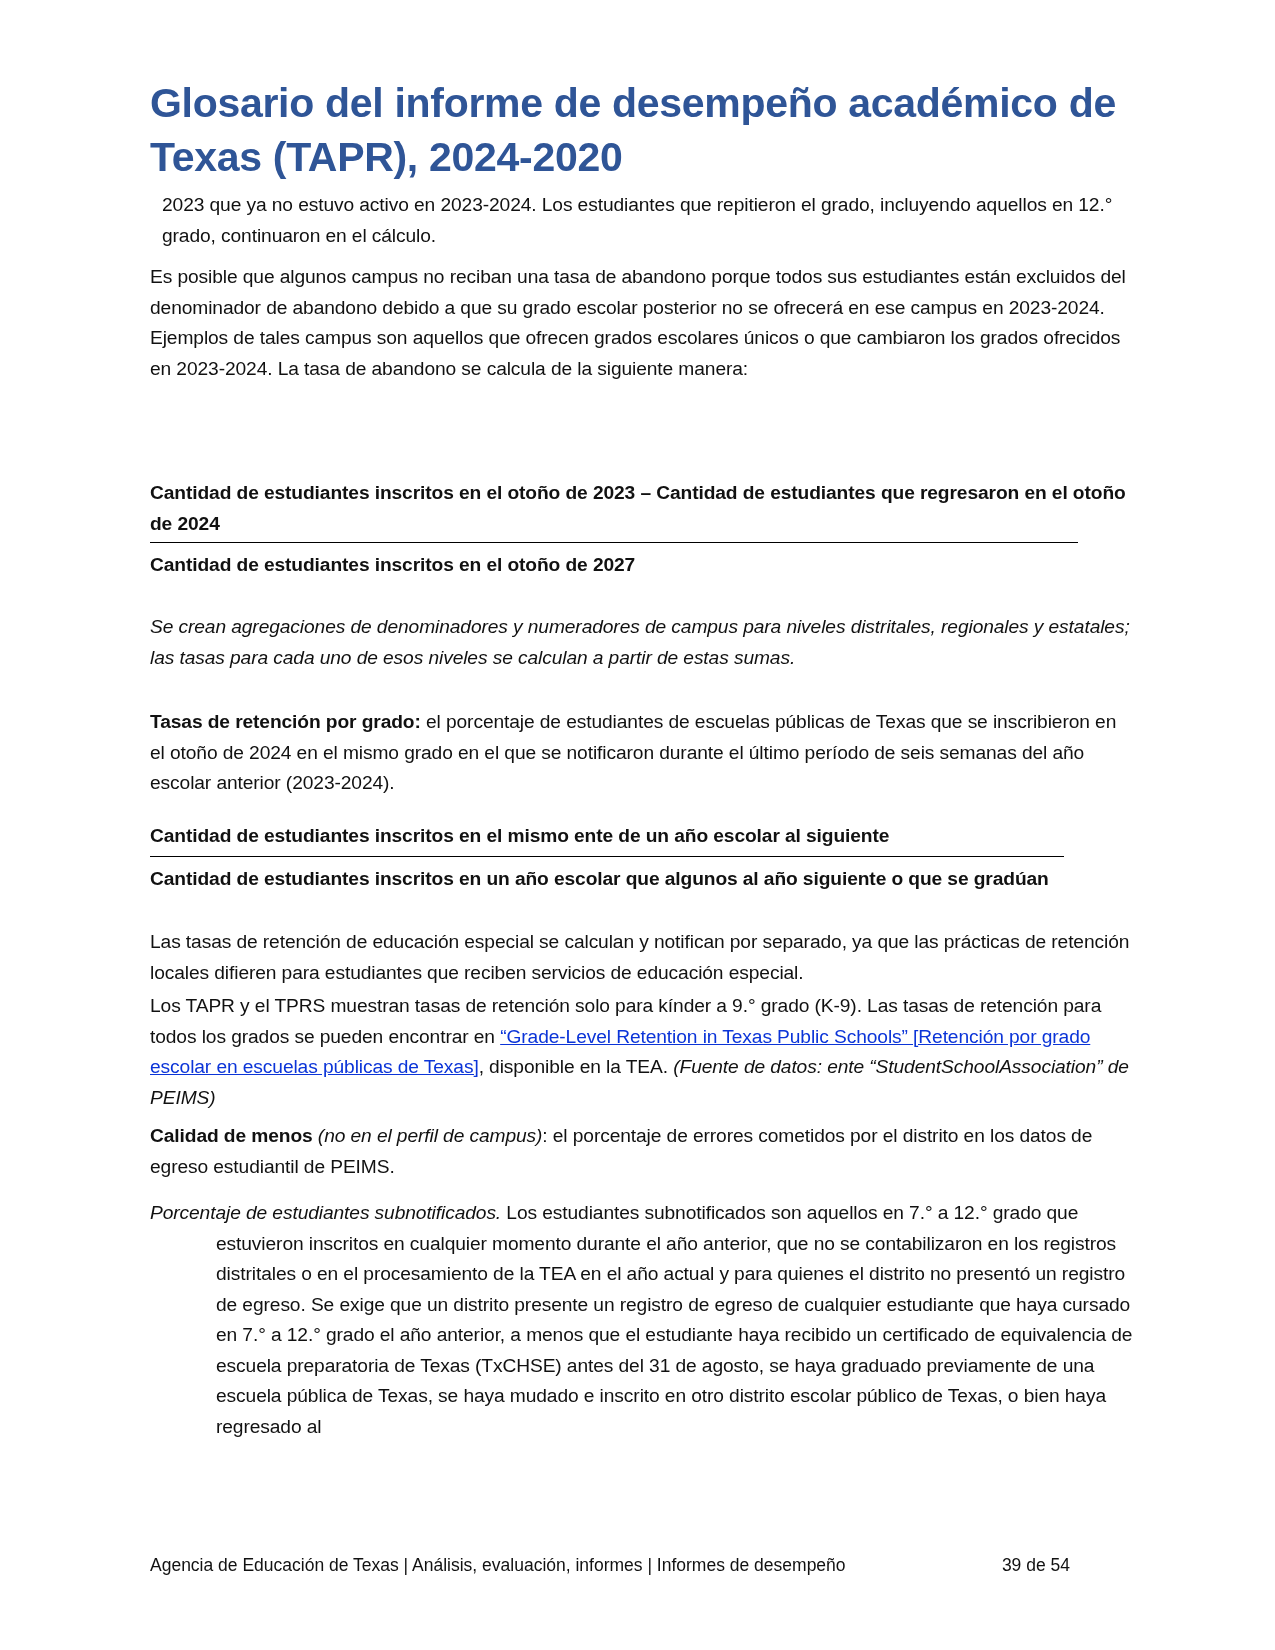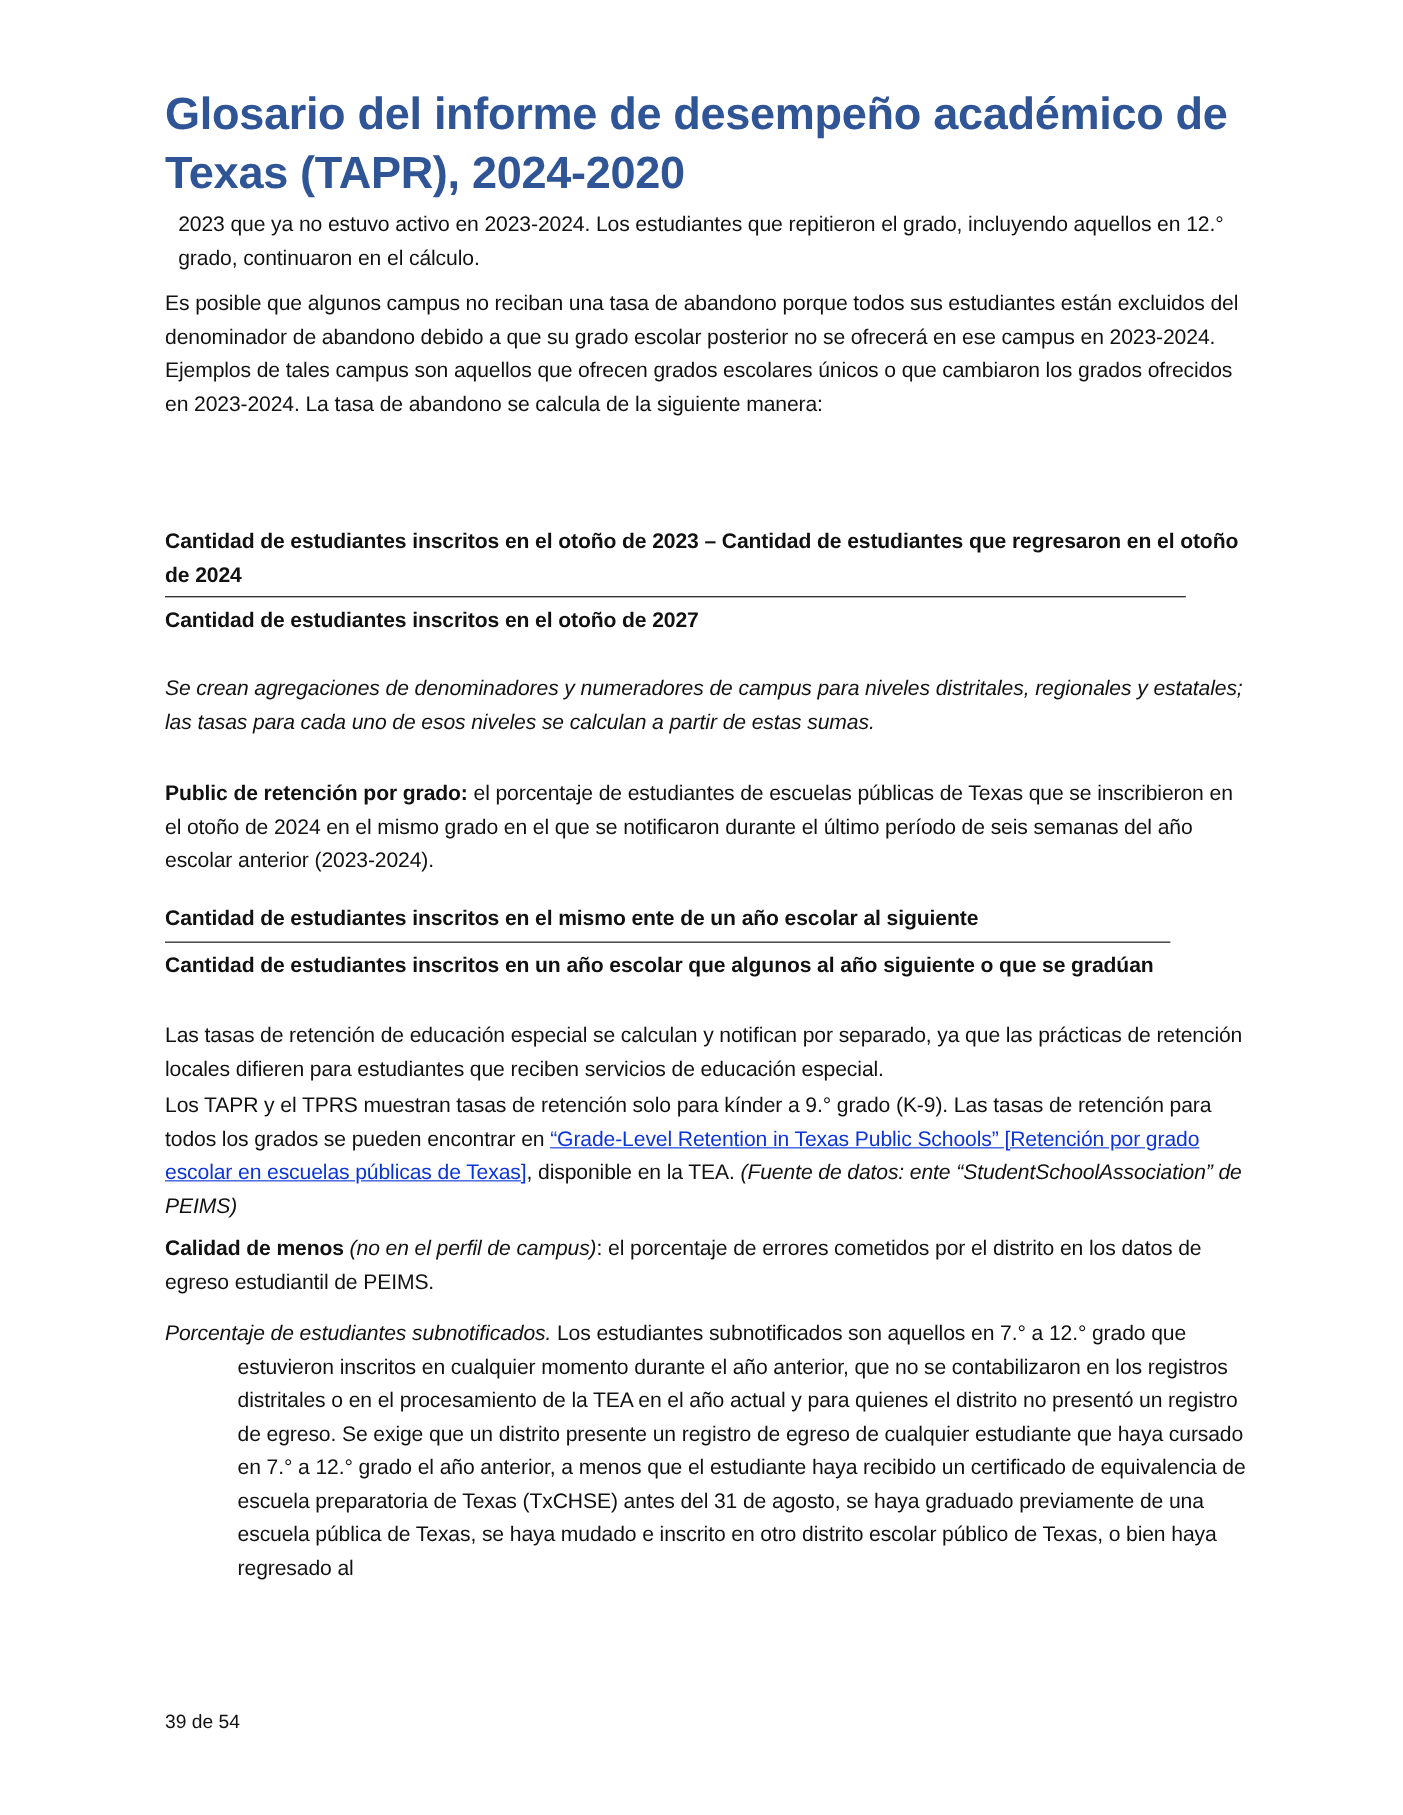--- a/index.html
+++ b/index.html
@@ -23,31 +23,32 @@
 <p class="p" style="top:262px;">Es posible que algunos campus no reciban una tasa de abandono porque todos sus estudiantes están excluidos del denominador de abandono debido a que su grado escolar posterior no se ofrecerá en ese campus en 2023-2024. Ejemplos de tales campus son aquellos que ofrecen grados escolares únicos o que cambiaron los grados ofrecidos en 2023-2024. La tasa de abandono se calcula de la siguiente manera:</p>
 
 <div>
   <p class="p center" style="top:478px;">Cantidad de estudiantes inscritos en el otoño de 2023 – Cantidad de estudiantes que regresaron en el otoño de 2024</p>
   <div class="rule" style="left:150px; top:542px; width:928px;"></div>
   <p class="p center" style="top:550px;">Cantidad de estudiantes inscritos en el otoño de 2027</p>
 </div>
 
 <p class="p" style="top:612px;font-style:italic;">Se crean agregaciones de denominadores y numeradores de campus para niveles distritales, regionales y estatales; las tasas para cada uno de esos niveles se calculan a partir de estas sumas.</p>
 
-<p class="p" style="top:707px;"><b>Public de retención por grado:</b><span> el porcentaje de estudiantes de escuelas públicas de Texas que se inscribieron en el otoño de 2024 en el mismo grado en el que se notificaron durante el último período de seis semanas del año escolar anterior (2023-2024).</span></p>
+<p class="p" style="top:707px;"><b>Tasas de retención por grado:</b><span> el porcentaje de estudiantes de escuelas públicas de Texas que se inscribieron en el otoño de 2024 en el mismo grado en el que se notificaron durante el último período de seis semanas del año escolar anterior (2023-2024).</span></p>
 
 <div>
   <p class="p center" style="top:821px; left:150px; width:912px;">Cantidad de estudiantes inscritos en el mismo ente de un año escolar al siguiente</p>
   <div class="rule" style="left:150px; top:856px; width:914px;"></div>
   <p class="p center" style="top:864px; left:150px; width:912px;">Cantidad de estudiantes inscritos en un año escolar que algunos al año siguiente o que se gradúan</p>
 </div>
 
 <p class="p" style="top:927px;">Las tasas de retención de educación especial se calculan y notifican por separado, ya que las prácticas de retención locales difieren para estudiantes que reciben servicios de educación especial.</p>
 
 <p class="p" style="top:991px;"><span>Los TAPR y el TPRS muestran tasas de retención solo para kínder a 9.° grado (K-9). Las tasas de retención para todos los grados se pueden encontrar en </span><a class="link" href="#">“Grade-Level Retention in Texas Public Schools” [Retención por grado escolar en escuelas públicas de Texas]</a><span>, disponible en la TEA. </span><i>(Fuente de datos: ente “StudentSchoolAssociation” de PEIMS)</i></p>
 
 <p class="p" style="top:1121px;"><b>Calidad de menos</b><i> (no en el perfil de campus)</i><span>: el porcentaje de errores cometidos por el distrito en los datos de egreso estudiantil de PEIMS.</span></p>
 
 <p class="p hang" style="top:1198px; width:930px;"><i>Porcentaje de estudiantes subnotificados.</i><span> Los estudiantes subnotificados son aquellos en 7.° a 12.° grado que estuvieron inscritos en cualquier momento durante el año anterior, que no se contabilizaron en los registros distritales o en el procesamiento de la TEA en el año actual y para quienes el distrito no presentó un registro de egreso. Se exige que un distrito presente un registro de egreso de cualquier estudiante que haya cursado en 7.° a 12.° grado el año anterior, a menos que el estudiante haya recibido un certificado de equivalencia de escuela preparatoria de Texas (TxCHSE) antes del 31 de agosto, se haya graduado previamente de una escuela pública de Texas, se haya mudado e inscrito en otro distrito escolar público de Texas, o bien haya regresado al</span></p>
 
 <div class="footer" style="width:920px;">
+  <span>Agencia de Educación de Texas | Análisis, evaluación, informes | Informes de desempeño</span>
   <span class="pg">39 de 54</span>
 </div>
 
 </body></html>

